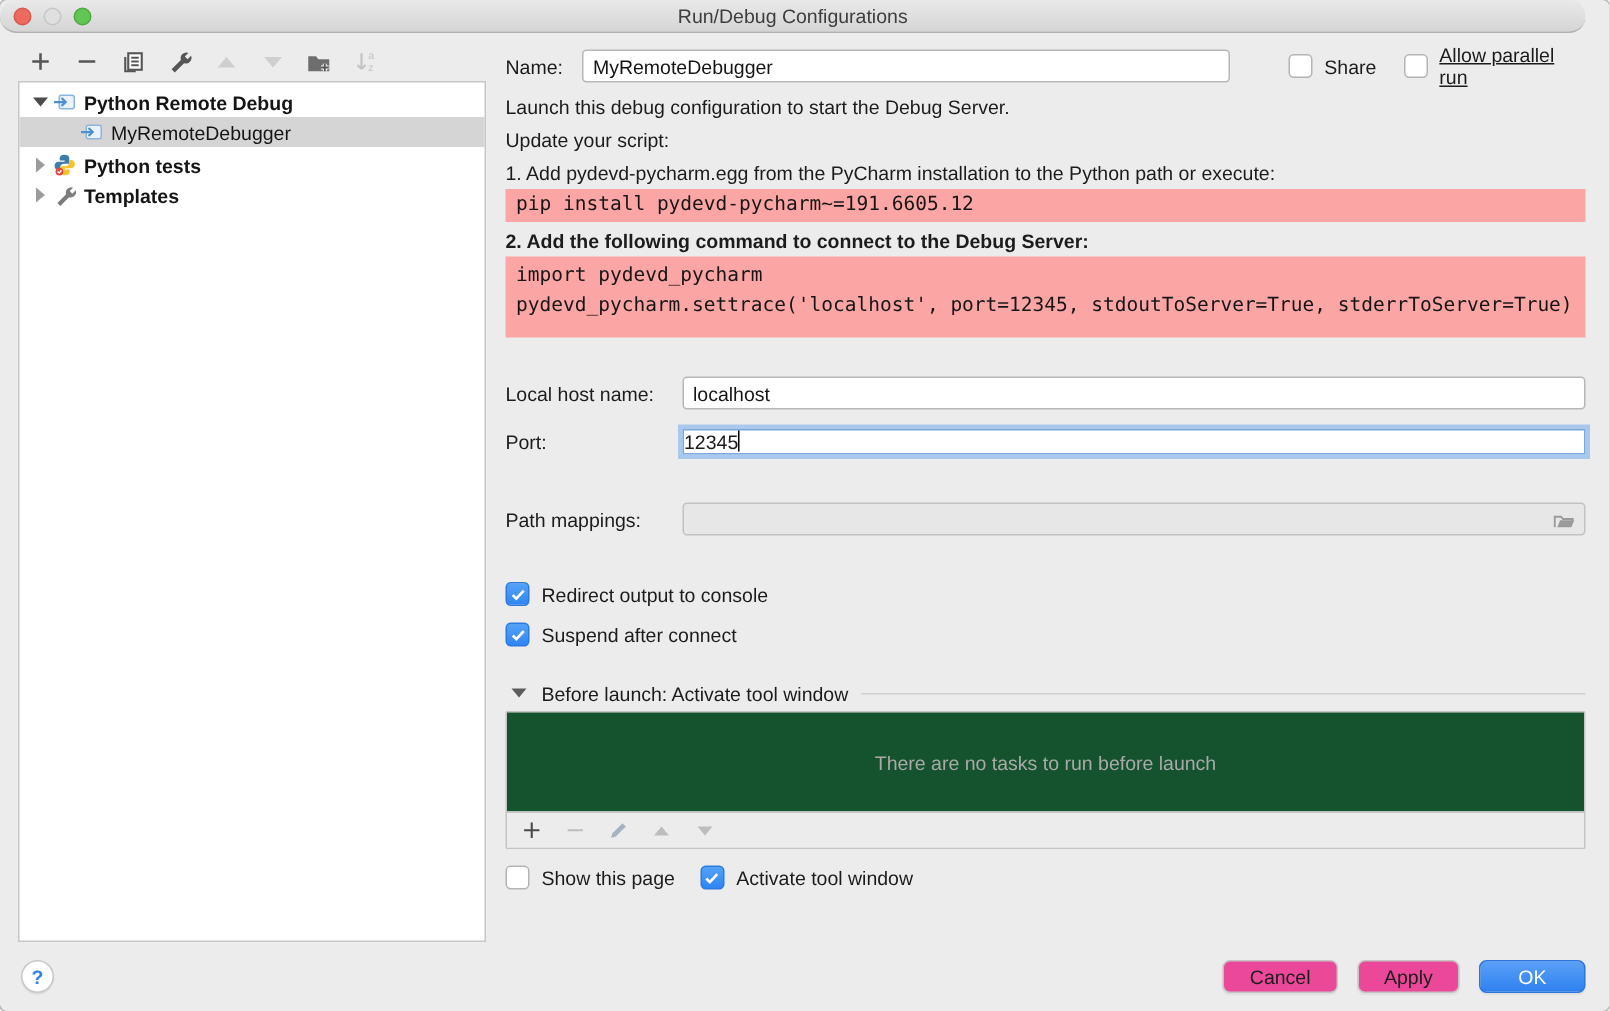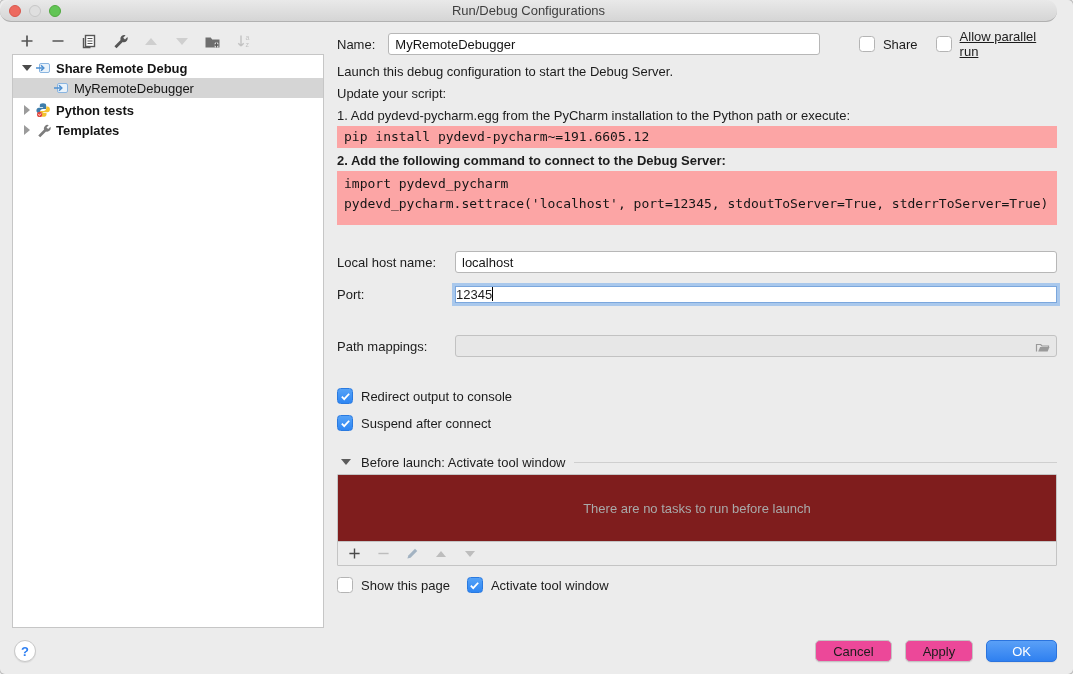--- a/index.html
+++ b/index.html
@@ -73,21 +73,21 @@
 
   .redirect-row{top:387px;height:18px;}
   .suspend-row{top:414px;height:18px;}
 
   .bl-header{top:453px;height:18px;}
   .bl-tri{width:0;height:0;border-left:5px solid transparent;border-right:5px solid transparent;border-top:6px solid #5c5c5c;margin-left:4px;flex:none;}
   .bl-text{margin-left:10px;flex:none;}
   .bl-line{height:1px;background:#cfcfcf;flex:1;margin-left:8px;}
 
   .tasks{top:474px;border:1px solid #c4c4c4;border-radius:1px;}
-  .tasks-empty{height:66px;background:#7f1d1d;display:flex;align-items:center;justify-content:center;color:#a9a9a9;}
+  .tasks-empty{height:66px;background:#14532d;display:flex;align-items:center;justify-content:center;color:#a9a9a9;}
   .tasks-toolbar{height:24px;background:#ececec;border-top:1px solid #c4c4c4;display:flex;align-items:center;padding-left:9px;gap:15px;}
   .sm-icon{width:14px;height:14px;display:flex;align-items:center;justify-content:center;}
   .sm-tri-up{width:0;height:0;border-left:5px solid transparent;border-right:5px solid transparent;border-bottom:6px solid #bdbdbd;}
   .sm-tri-down{width:0;height:0;border-left:5px solid transparent;border-right:5px solid transparent;border-top:6px solid #bdbdbd;}
 
   .bottom-cb-row{top:576px;height:18px;}
   .bottom-cb-row .group2{margin-left:17px;}
 
   
   .help-btn{position:absolute;left:14px;top:640px;width:22px;height:22px;border-radius:50%;
@@ -162,21 +162,21 @@
       <div class="arrow-box">
           <div class="exp-open"></div>
         </div>
       <div class="t-icon">
         <svg width="16" height="16" viewBox="0 0 16 16">
           <rect x="4.5" y="3.5" width="10" height="9" rx="1.5" fill="#eaf3fb" stroke="#8ab5e0"></rect>
           <path d="M1 8h7.5" stroke="#4d8fd1" stroke-width="1.5" fill="none"></path>
           <path d="M6 5.3L8.8 8 6 10.7" stroke="#4d8fd1" stroke-width="1.5" fill="none"></path>
         </svg>
       </div>
-      <span>Share Remote Debug</span>
+      <span>Python Remote Debug</span>
     </div>
     <div class="tree-row child selected">
       <div class="t-icon">
         <svg width="16" height="16" viewBox="0 0 16 16">
           <rect x="4.5" y="3.5" width="10" height="9" rx="1.5" fill="#eaf3fb" stroke="#8ab5e0"></rect>
           <path d="M1 8h7.5" stroke="#4d8fd1" stroke-width="1.5" fill="none"></path>
           <path d="M6 5.3L8.8 8 6 10.7" stroke="#4d8fd1" stroke-width="1.5" fill="none"></path>
         </svg>
       </div>
       <span>MyRemoteDebugger</span>

